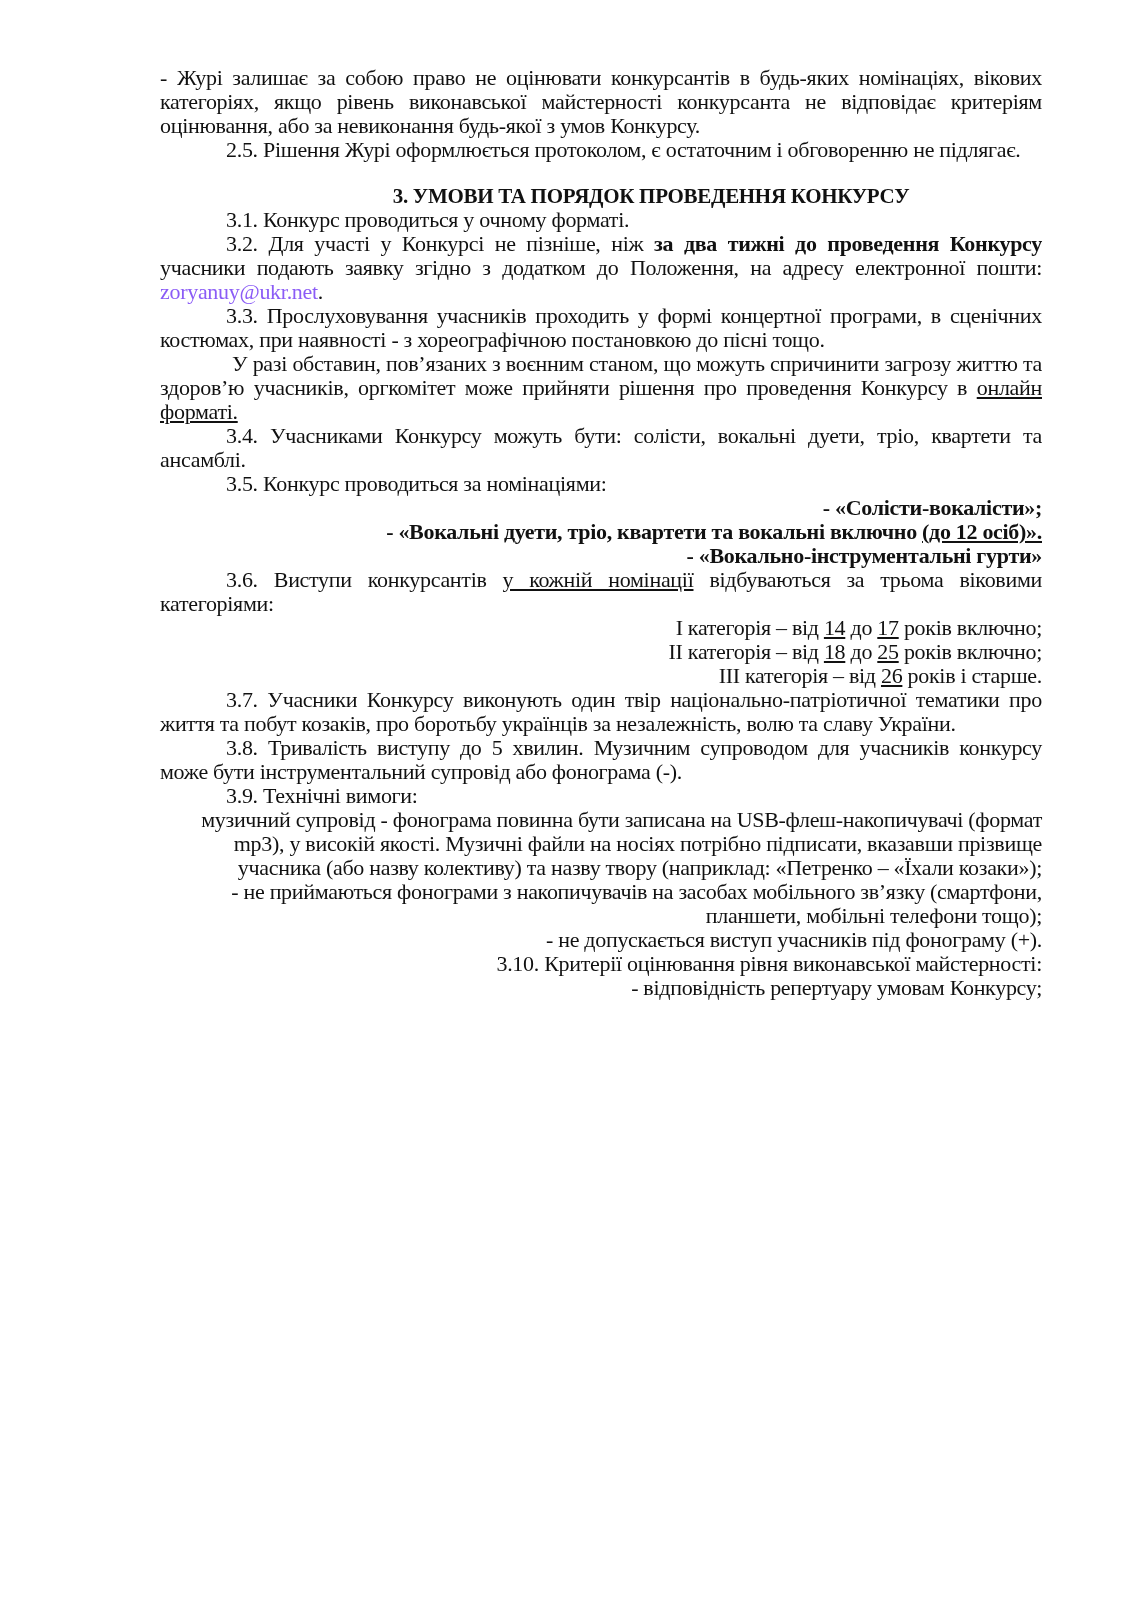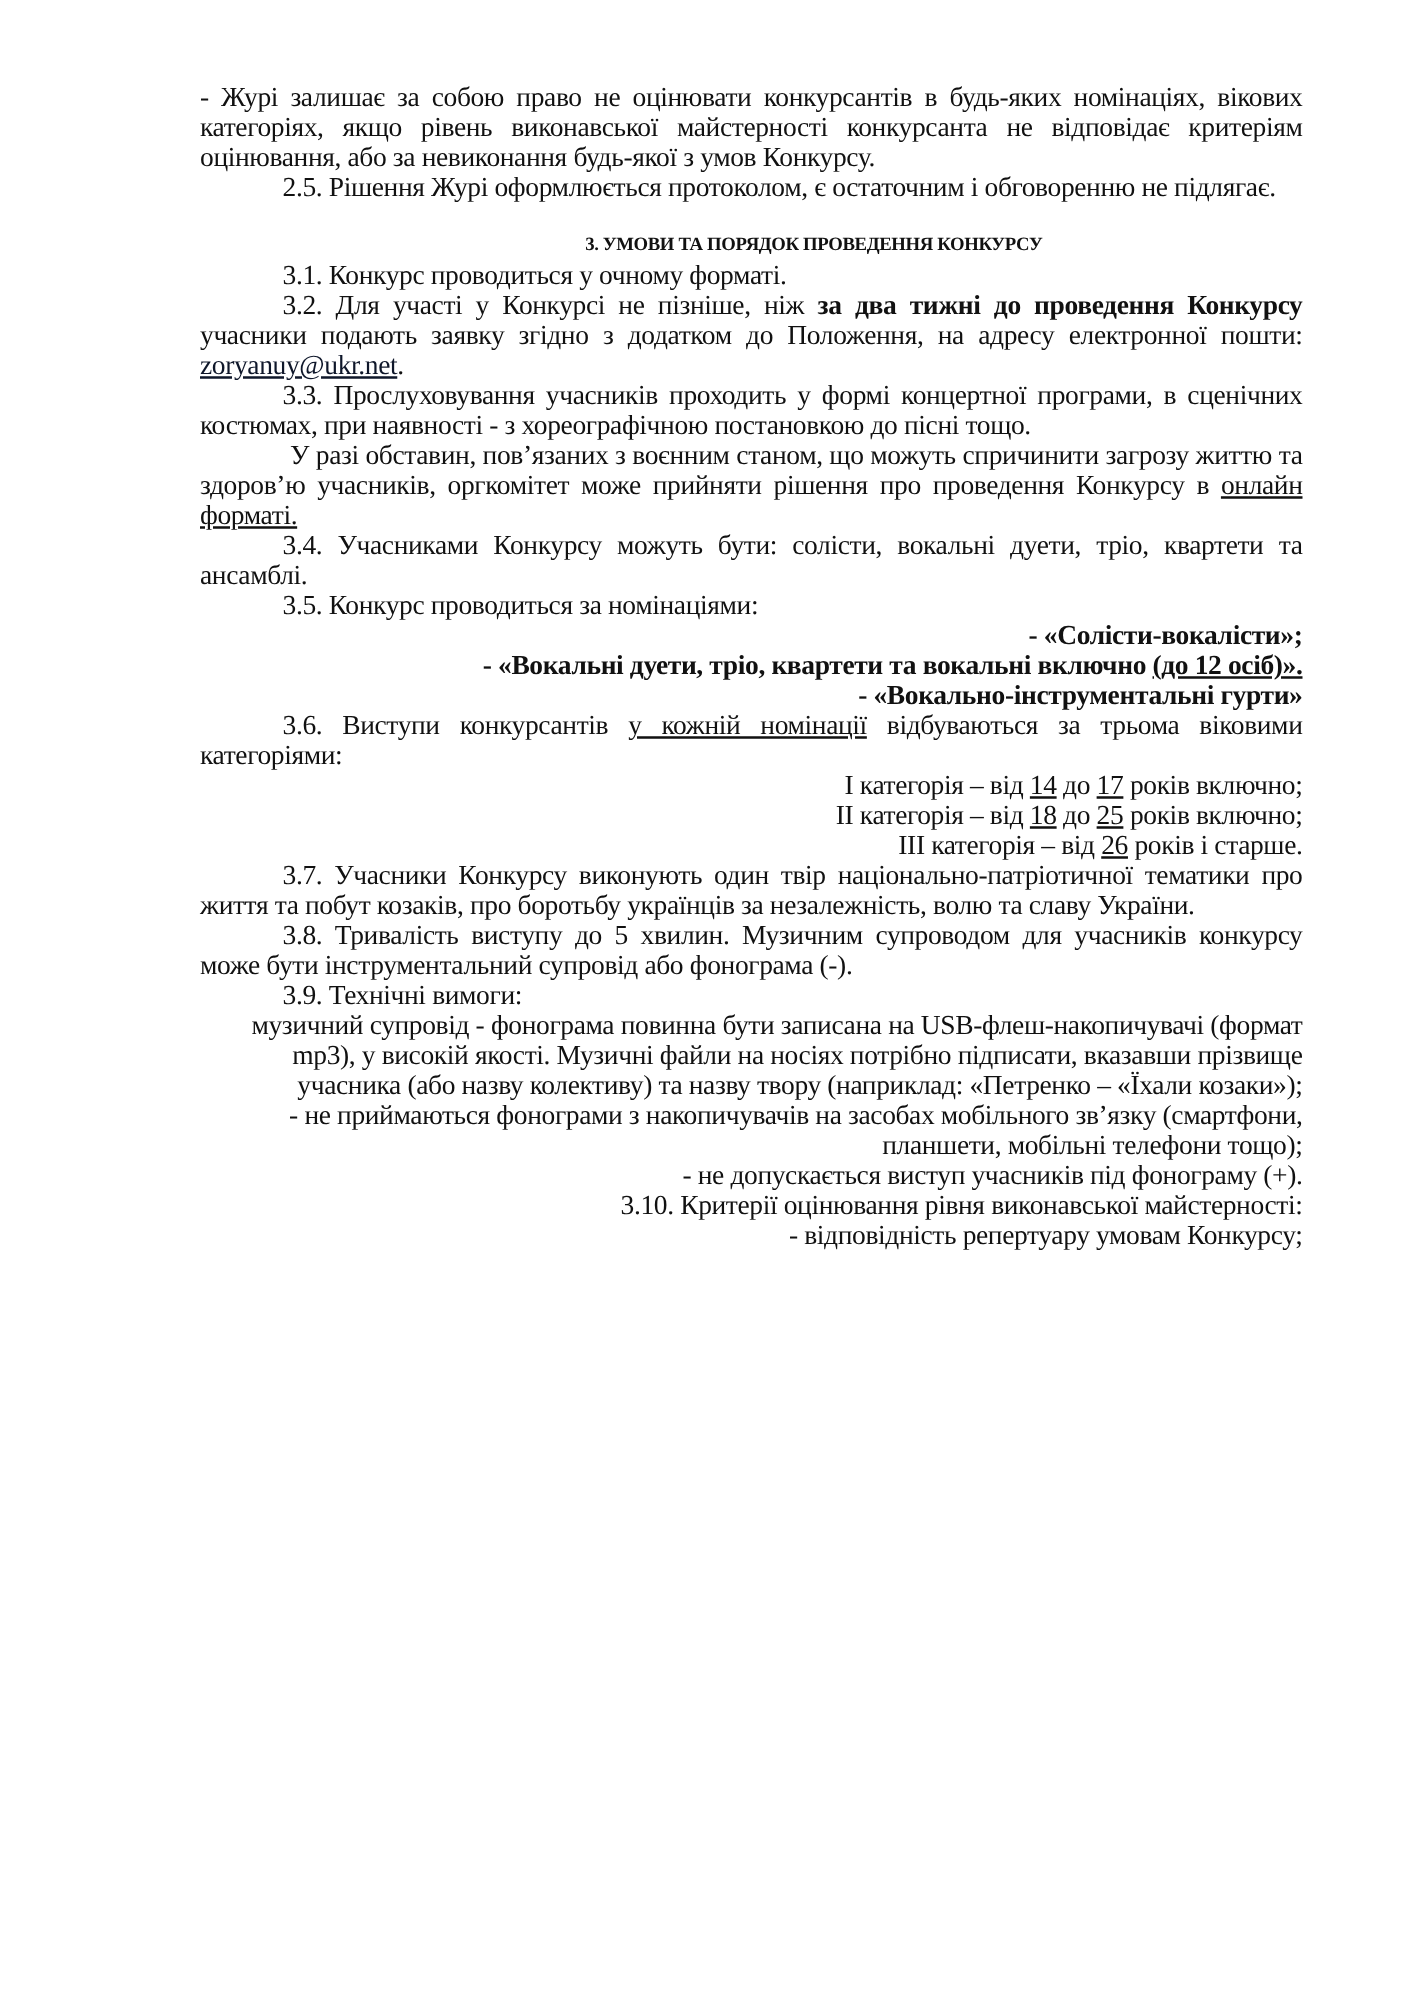--- a/index.html
+++ b/index.html
@@ -8,24 +8,24 @@
     position: absolute; left: 160px; top: 66px; width: 882px;
     font-family: "Liberation Serif", "DejaVu Serif", serif;
     font-size: 22px; line-height: 24px; color: #111;
     letter-spacing: -0.3px;
   }
   .p { margin: 0; text-align: justify; }
   .ind { text-indent: 66px; }
   .ind2 { text-indent: 72px; }
   .ind-small { padding-left: 66px; }
   .left { text-align: right; }
-  .heading { font-weight: bold; text-align: center; margin: 22px 0 0 0; padding-left: 100px; font-size: 15px; }
+  .heading { font-weight: bold; text-align: center; margin: 22px 0 0 0; padding-left: 100px; font-size: 21px; }
   .b { font-weight: bold; }
   .u { text-decoration: underline; }
-  .link { color: #0f172a; text-decoration: underline; }
+  .link { color: #8b5cf6; }
   .cat { padding-left: 70px; font-family: Liberation Serif, serif; }
   .cat2 { padding-left: 72px; }
 </style>
 </head>
 <body>
 
 <div class="page">
   <p class="p">- Журі залишає за собою право не оцінювати конкурсантів  в будь-яких номінаціях, вікових категоріях, якщо рівень виконавської майстерності конкурсанта не відповідає критеріям оцінювання, або за невиконання будь-якої з умов Конкурсу.</p>
   <p class="p ind">2.5. Рішення Журі оформлюється протоколом, є остаточним і обговоренню не підлягає.</p>
 

